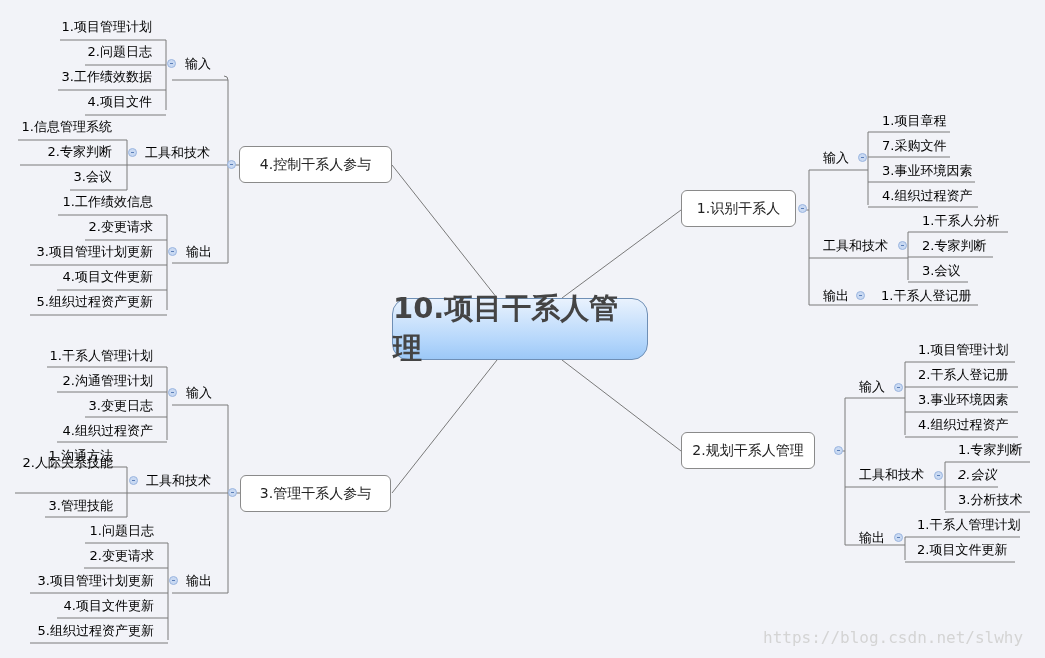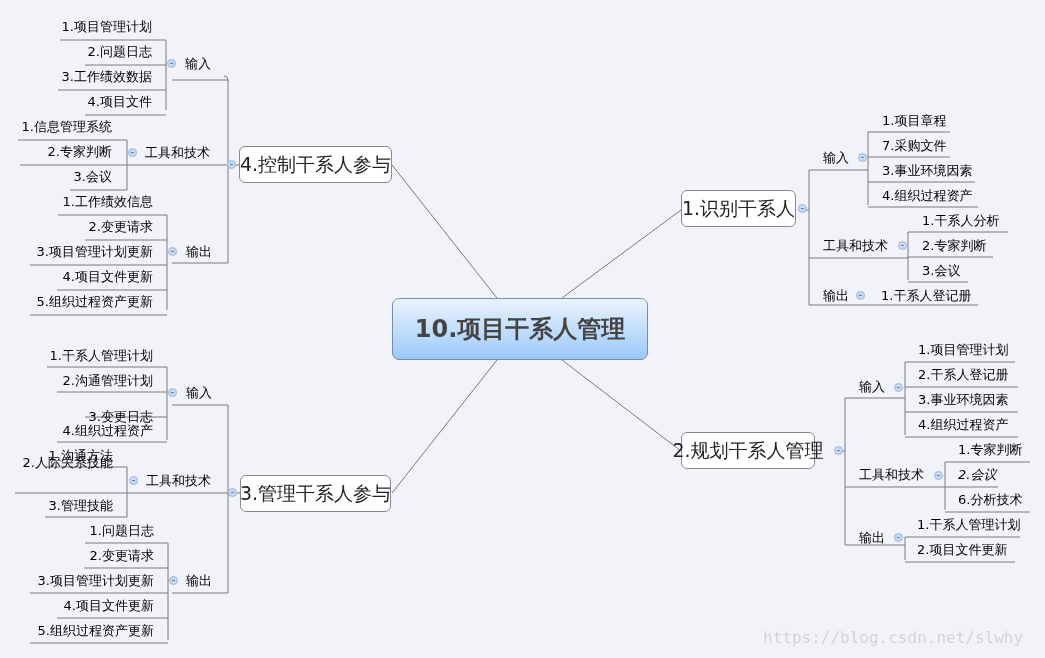--- a/index.html
+++ b/index.html
@@ -1,21 +1,21 @@
 <!DOCTYPE html>
 <html><head>
 <meta charset="utf-8">
 <style>
   html,body{margin:0;padding:0;}
   body{width:1045px;height:658px;background:#f2f3f8;position:relative;overflow:hidden;font-family:"DejaVu Sans","Liberation Sans",sans-serif;}
   svg.lines{position:absolute;left:0;top:0;width:1045px;height:658px;}
   .t{position:absolute;font-size:13px;color:#000000;white-space:nowrap;line-height:16px;}
   .t.r{text-align:right;}
-  .box{position:absolute;background:#fff;border:1px solid #8a8a8a;border-radius:6px;font-size:19px;color:#222;display:flex;align-items:center;justify-content:center;white-space:nowrap;box-sizing:border-box;}
-  .center{position:absolute;left:392px;top:298px;width:256px;height:62px;border:1px solid #6f8fb5;border-radius:7px;background:linear-gradient(#e9f2fd,#b4d6fb 70%,#9cc8f7);font-size:24px;font-weight:bold;color:#444;display:flex;align-items:center;justify-content:center;box-sizing:border-box;}
+  .box{position:absolute;background:#fff;border:1px solid #8a8a8a;border-radius:6px;font-size:14px;color:#222;display:flex;align-items:center;justify-content:center;white-space:nowrap;box-sizing:border-box;}
+  .center{position:absolute;left:392px;top:298px;width:256px;height:62px;border:1px solid #6f8fb5;border-radius:16px;background:linear-gradient(#e9f2fd,#b4d6fb 70%,#9cc8f7);font-size:29px;font-weight:bold;color:#444;display:flex;align-items:center;justify-content:center;box-sizing:border-box;}
   .c{position:absolute;width:9px;height:9px;border-radius:50%;background:#c9d9f2;border:1px solid #9bb6e0;box-sizing:border-box;}
   .c::after{content:"";position:absolute;left:2px;top:3px;width:3px;height:1px;background:#5b7fb8;}
   .wm{position:absolute;left:763px;top:628px;font-family:"DejaVu Sans Mono","Liberation Mono",monospace;font-size:16px;color:#d4d4d4;}
 </style>
 </head>
 <body>
 
 <svg class="lines" xmlns="http://www.w3.org/2000/svg">
   <g fill="none" stroke="#7a7a7a" stroke-width="1">
 
@@ -77,21 +77,21 @@
 <div class="t r" style="left:20px;top:294px;width:133px;">5.组织过程资产更新</div>
 
 <div class="box" style="left:240px;top:475px;width:151px;height:37px;">
     <span>3.管理干系人参与</span>
   </div>
 <div class="c" style="left:228px;top:488px;"></div>
 <div class="t" style="left:186px;top:385px;">输入</div>
 <div class="c" style="left:168px;top:388px;"></div>
 <div class="t r" style="left:30px;top:348px;width:123px;">1.干系人管理计划</div>
 <div class="t r" style="left:30px;top:373px;width:123px;">2.沟通管理计划</div>
-<div class="t r" style="left:30px;top:398px;width:123px;margin-top:11px;">3.变更日志</div>
+<div class="t r" style="left:30px;top:398px;width:123px;">3.变更日志</div>
 <div class="t r" style="left:30px;top:423px;width:123px;">4.组织过程资产</div>
 <div class="t" style="left:146px;top:473px;">工具和技术</div>
 <div class="c" style="left:129px;top:476px;"></div>
 <div class="t r" style="left:0px;top:448px;width:113px;">1.沟通方法</div>
 <div class="t r" style="left:0px;top:455px;width:113px;">2.人际关系技能</div>
 <div class="t r" style="left:0px;top:498px;width:113px;">3.管理技能</div>
 <div class="t" style="left:186px;top:573px;">输出</div>
 <div class="c" style="left:169px;top:576px;"></div>
 <div class="t r" style="left:20px;top:523px;width:134px;">1.问题日志</div>
 <div class="t r" style="left:20px;top:548px;width:134px;">2.变更请求</div>
@@ -125,19 +125,19 @@
 <div class="t" style="left:859px;top:379px;">输入</div>
 <div class="c" style="left:894px;top:383px;"></div>
 <div class="t" style="left:918px;top:342px;">1.项目管理计划</div>
 <div class="t" style="left:918px;top:367px;">2.干系人登记册</div>
 <div class="t" style="left:918px;top:392px;">3.事业环境因素</div>
 <div class="t" style="left:918px;top:417px;">4.组织过程资产</div>
 <div class="t" style="left:859px;top:467px;">工具和技术</div>
 <div class="c" style="left:934px;top:471px;"></div>
 <div class="t" style="left:958px;top:442px;">1.专家判断</div>
 <div class="t" style="left:958px;top:467px;font-style:italic;">2.会议</div>
-<div class="t" style="left:958px;top:492px;">6.分析技术</div>
+<div class="t" style="left:958px;top:492px;">3.分析技术</div>
 <div class="t" style="left:859px;top:530px;">输出</div>
 <div class="c" style="left:894px;top:533px;"></div>
 <div class="t" style="left:917px;top:517px;">1.干系人管理计划</div>
 <div class="t" style="left:917px;top:542px;">2.项目文件更新</div>
 
 <div class="wm">https://blog.csdn.net/slwhy</div>
 
 </body></html>

